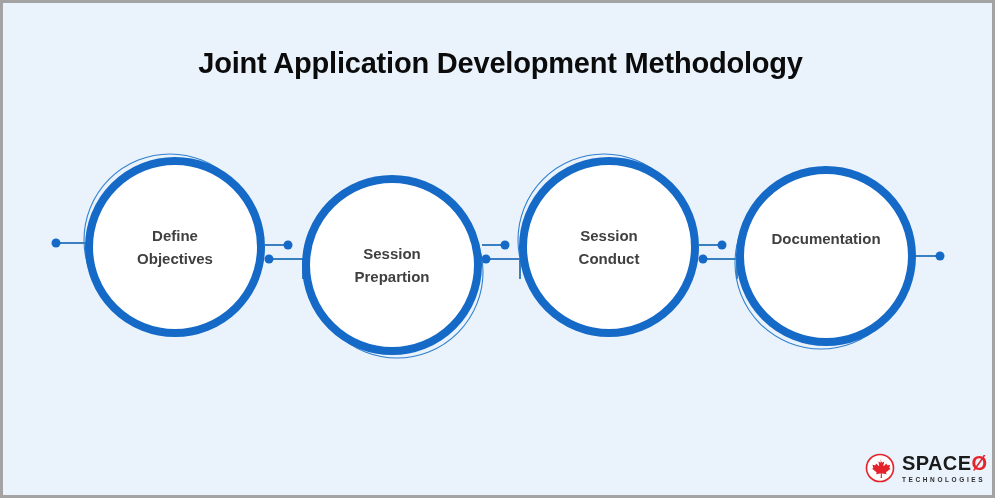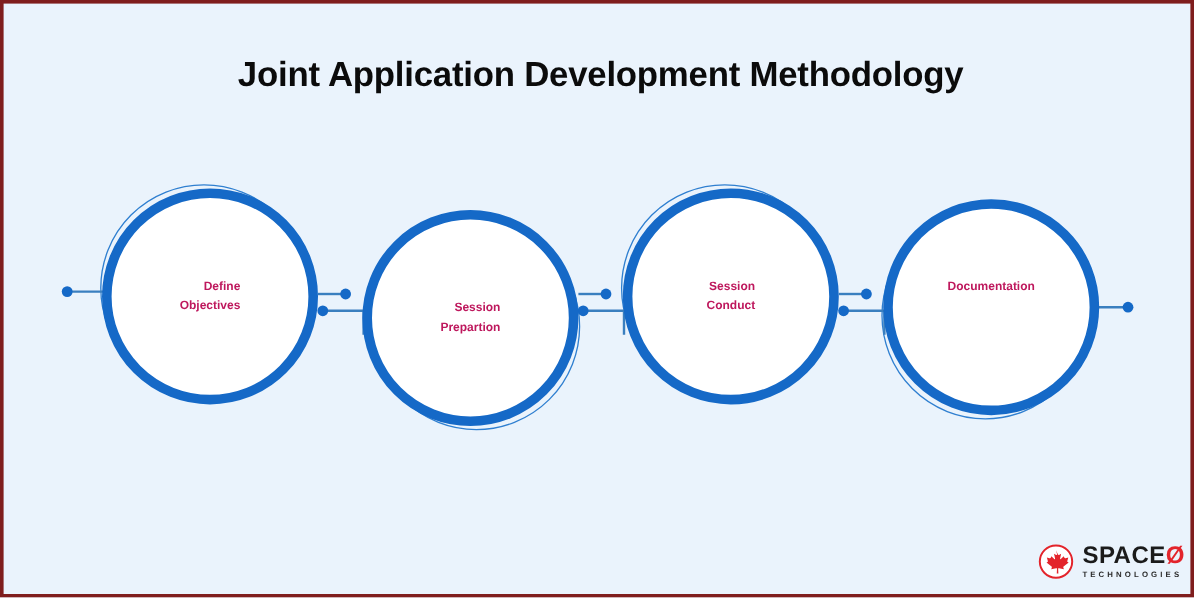--- a/index.html
+++ b/index.html
@@ -5,21 +5,21 @@
   html, body {
     margin: 0;
     padding: 0;
     background: #ffffff;
   }
   #canvas {
     position: relative;
     width: 995px;
     height: 498px;
     background: #eaf3fc;
-    border: 3px solid #7f1d1d;
+    border: 3px solid #a3a3a3;
     box-sizing: border-box;
     overflow: hidden;
     font-family: "Liberation Sans", sans-serif;
   }
   #diagram-svg {
     position: absolute;
     left: 0;
     top: 0;
     width: 995px;
     height: 498px;
@@ -31,24 +31,24 @@
     width: 995px;
     text-align: center;
     font-size: 29px;
     font-weight: bold;
     color: #0b0b0b;
     letter-spacing: -0.2px;
     font-family: "Liberation Sans", sans-serif;
   }
   .node-label {
     position: absolute;
-    text-align: right;
-    font-size: 10px;
+    text-align: center;
+    font-size: 15px;
     font-weight: bold;
-    color: #be185d;
+    color: #404040;
     line-height: 1.55;
     font-family: "Liberation Sans", sans-serif;
     white-space: pre-line;
     transform: translate(-50%, -50%);
     pointer-events: none;
   }
   .logo {
     position: absolute;
     left: 862px;
     top: 450px;

